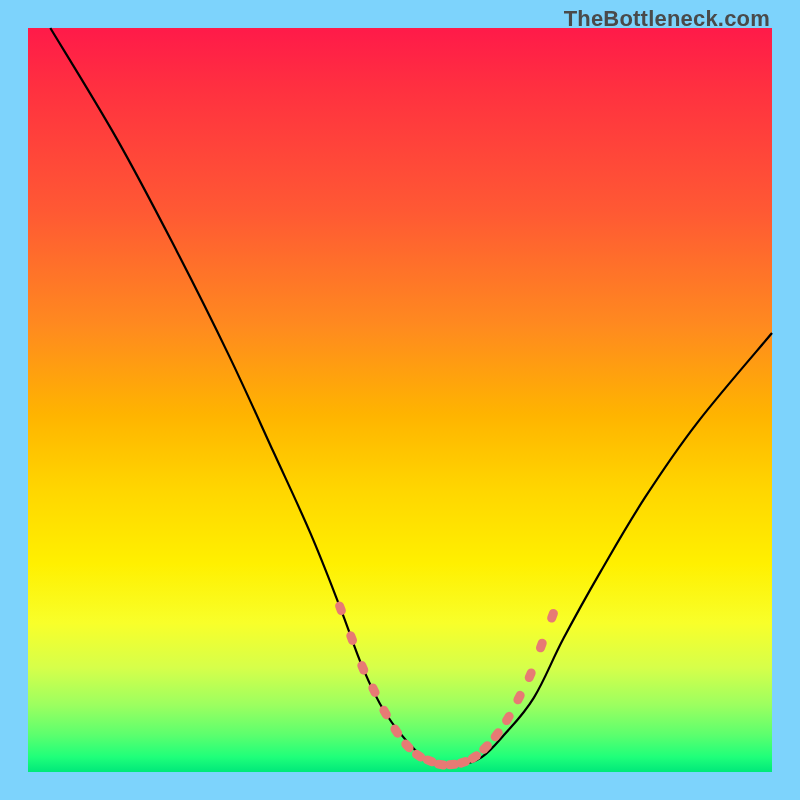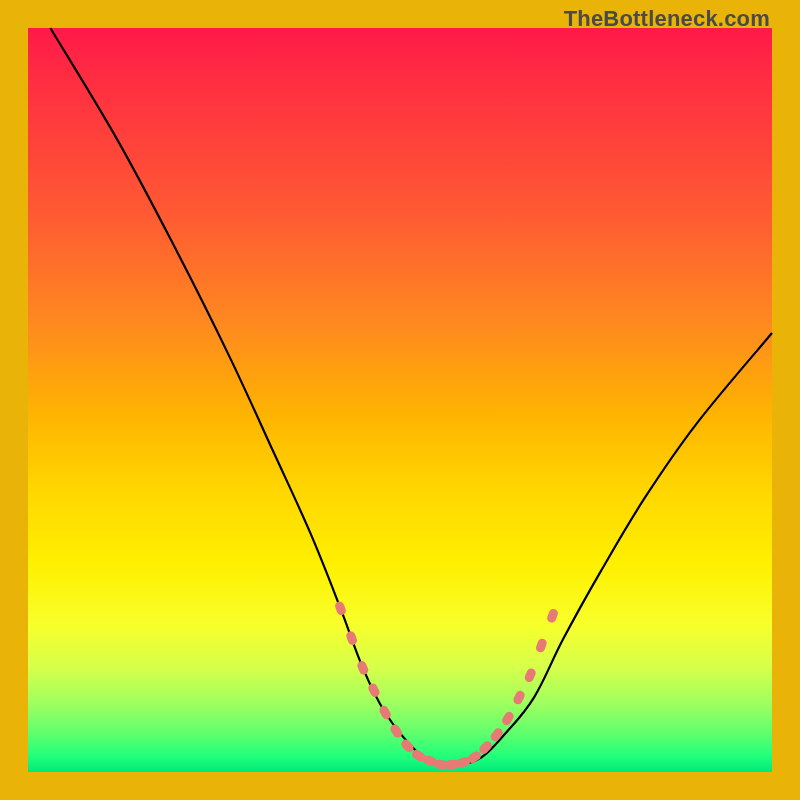--- a/index.html
+++ b/index.html
@@ -10,21 +10,21 @@
     background: #000;
     overflow: hidden;
     font-family: Arial, Helvetica, sans-serif;
   }
   .frame {
     position: absolute;
     left: 0;
     top: 0;
     width: 800px;
     height: 800px;
-    background: #eab308;
+    background: #7dd3fc;
   }
   .plot {
     position: absolute;
     left: 28px;
     top: 28px;
     width: 744px;
     height: 744px;
     
     background: linear-gradient(
       to bottom,

